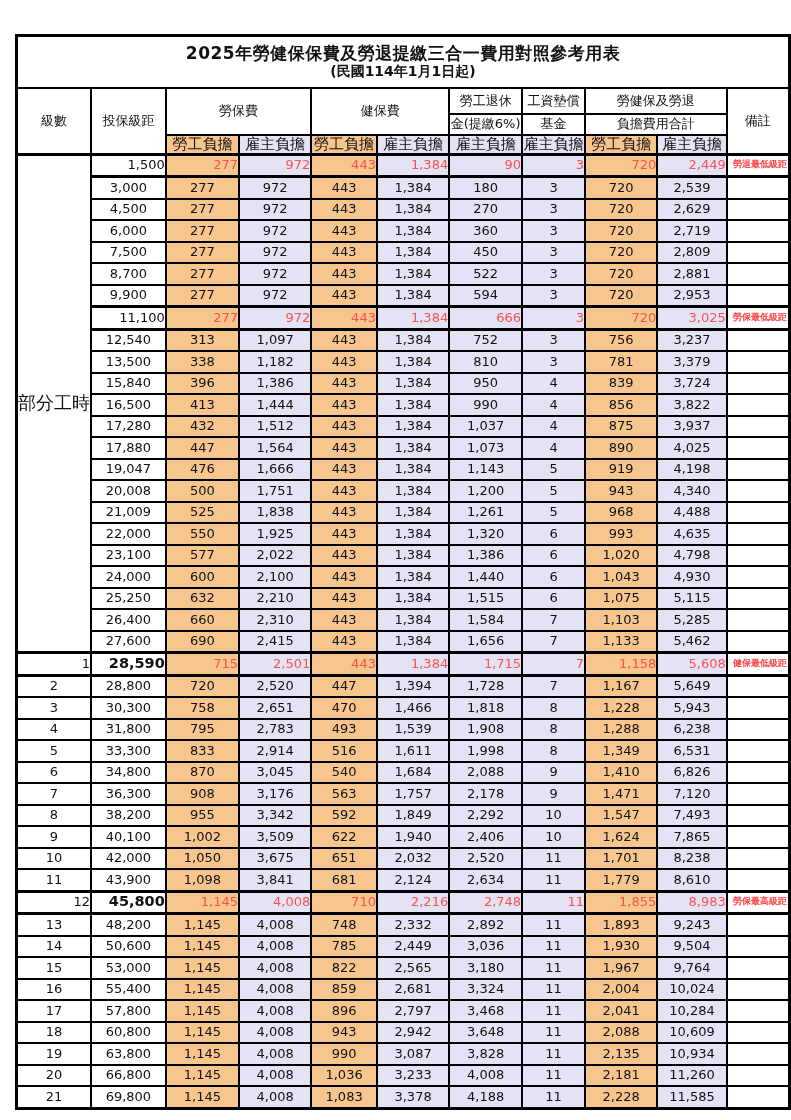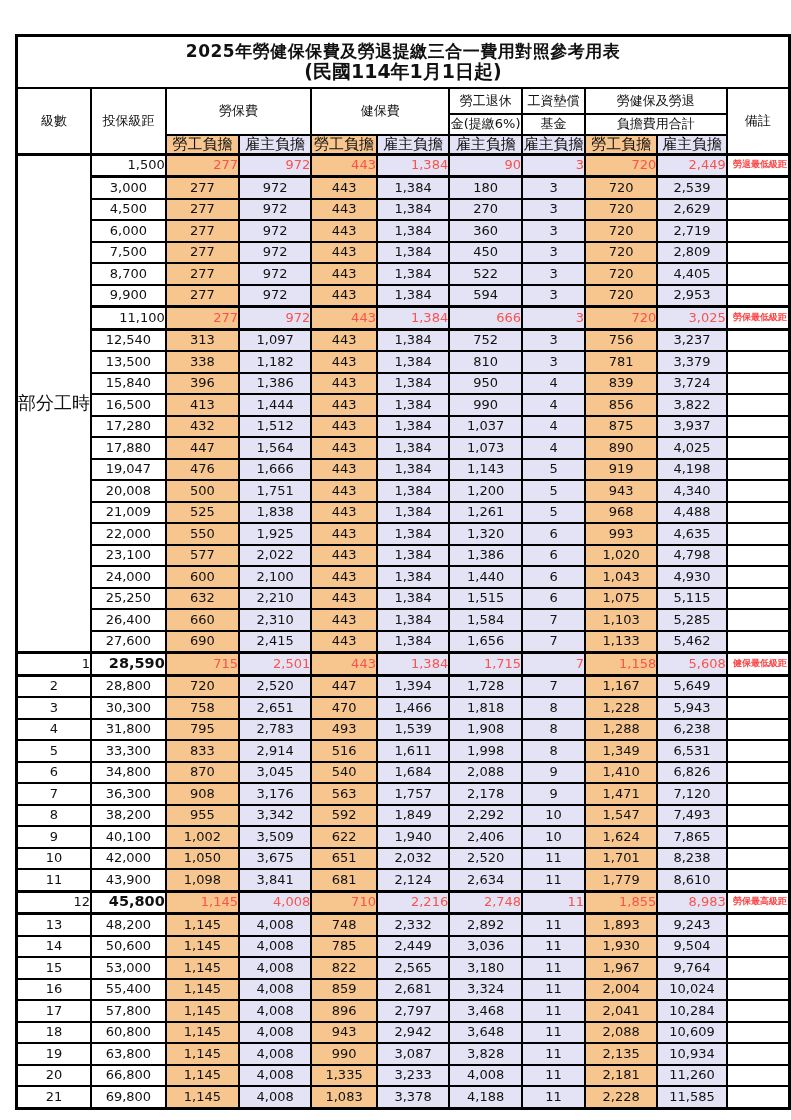--- a/index.html
+++ b/index.html
@@ -14,21 +14,21 @@
     border:3px solid #000;
   }
   td{
     border:2px solid #000;
     text-align:center;vertical-align:middle;
     padding:0;overflow:hidden;white-space:nowrap;
     font-size:13px;line-height:1.1;height:19.5px;
   }
   .title-cell{height:50px;}
   .title{font-size:17px;font-weight:bold;letter-spacing:0.5px;}
-  .subtitle{font-size:19px;font-weight:bold;margin-top:1px;}
+  .subtitle{font-size:14px;font-weight:bold;margin-top:1px;}
   tr.h1 td{height:24px;font-size:13px;}
   tr.h2 td{height:19px;font-size:13px;}
   tr.h3 td{height:16px;font-size:15px;margin-left:24px;}
   td.emp{background:#F7C58E;}
   td.er{background:#E4E3F5;}
   td.white{background:#ffffff;}
   td.remark{font-size:9px;color:#FC4545;font-weight:bold;padding:0 1px;}
   tr.hl td.emp, tr.hl td.er{color:#FA524C;}
   tr.hl td{border-top-width:3px;border-bottom-width:3px;text-align:right;}
   tr.section-start td{border-top-width:3px;}
@@ -150,21 +150,21 @@
         </tr>
         <tr>
           <td class="white">8,700</td>
           <td class="emp">277</td>
           <td class="er">972</td>
           <td class="emp">443</td>
           <td class="er">1,384</td>
           <td class="er">522</td>
           <td class="er">3</td>
           <td class="emp">720</td>
-          <td class="er">4,405</td>
+          <td class="er">2,881</td>
           <td class="white remark"></td>
         </tr>
         <tr>
           <td class="white">9,900</td>
           <td class="emp">277</td>
           <td class="er">972</td>
           <td class="emp">443</td>
           <td class="er">1,384</td>
           <td class="er">594</td>
           <td class="er">3</td>
@@ -609,21 +609,21 @@
           <td class="er">11</td>
           <td class="emp">2,135</td>
           <td class="er">10,934</td>
           <td class="white remark"></td>
         </tr>
         <tr>
           <td class="white">20</td>
           <td class="white">66,800</td>
           <td class="emp">1,145</td>
           <td class="er">4,008</td>
-          <td class="emp">1,335</td>
+          <td class="emp">1,036</td>
           <td class="er">3,233</td>
           <td class="er">4,008</td>
           <td class="er">11</td>
           <td class="emp">2,181</td>
           <td class="er">11,260</td>
           <td class="white remark"></td>
         </tr>
         <tr>
           <td class="white">21</td>
           <td class="white">69,800</td>

